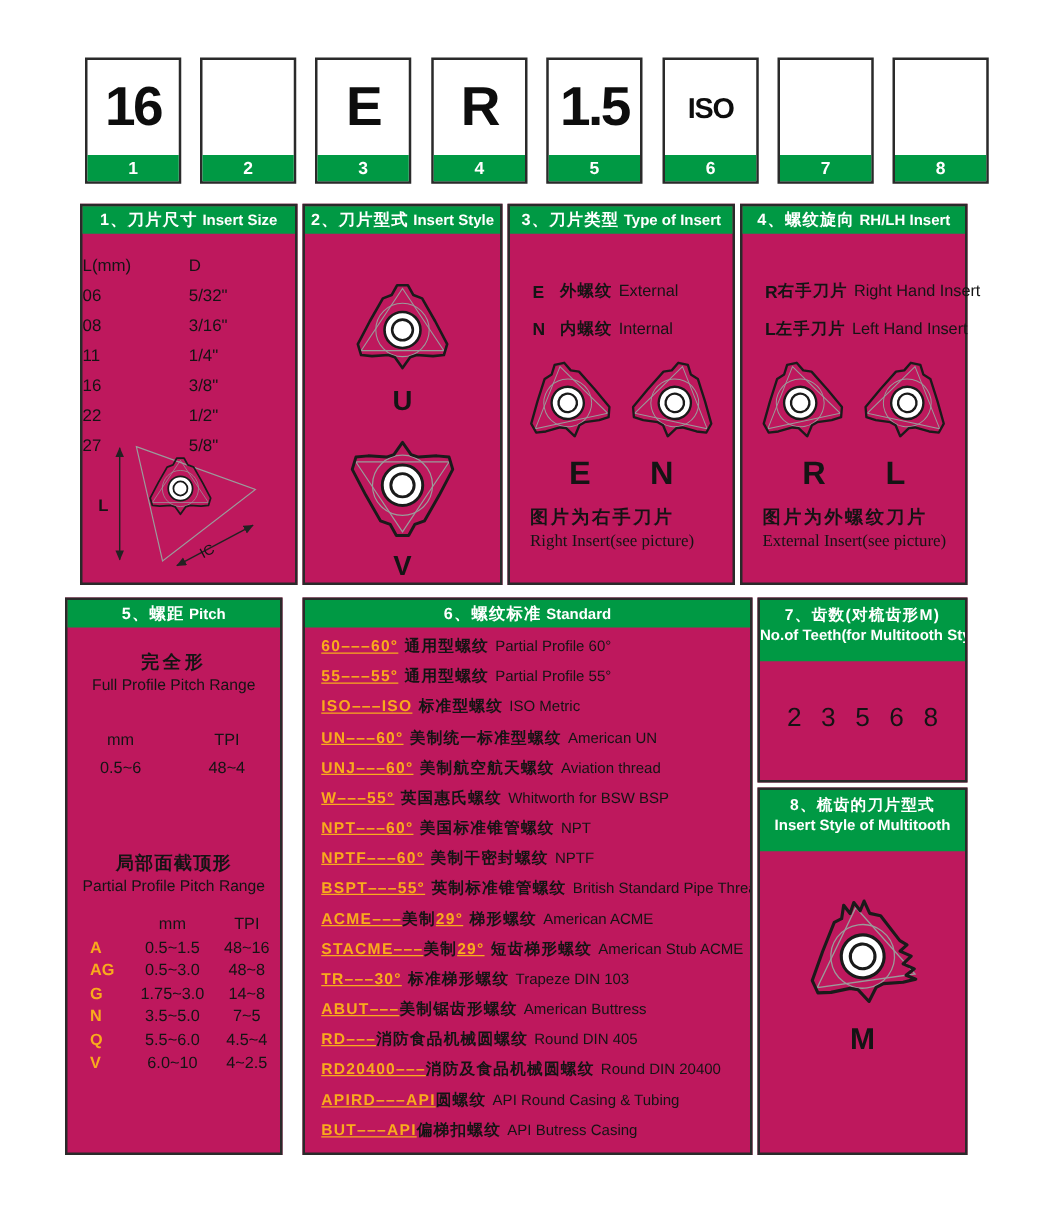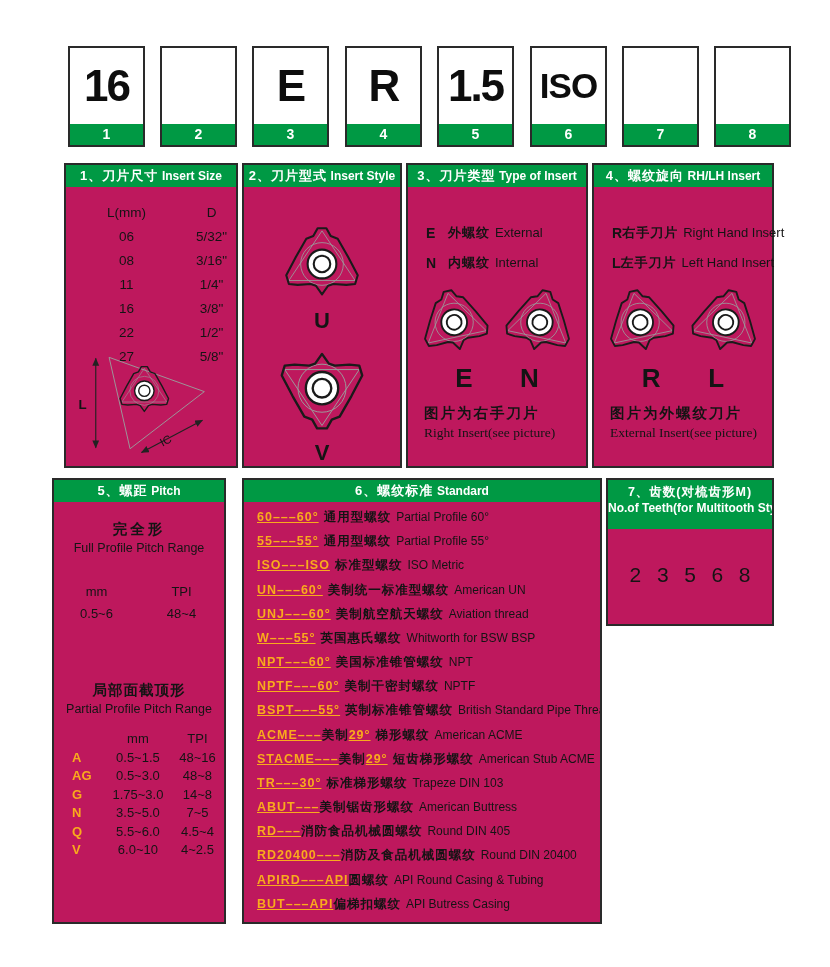--- a/index.html
+++ b/index.html
@@ -2,35 +2,35 @@
 <html><head>
 <meta charset="utf-8">
 <style>
   html,body{margin:0;padding:0;background:#fff;}
   .page{position:relative;width:830px;height:967px;background:#fff;overflow:hidden;
         font-family:"Liberation Sans","DejaVu Sans",sans-serif;color:#141414;}
   
   .cbox{position:absolute;top:46px;width:73px;height:97px;border:2px solid #2a2a2a;background:#fff;}
   .cbox-val{position:absolute;top:0;left:0;right:0;bottom:21px;display:flex;align-items:center;justify-content:center;
             font-weight:bold;font-size:44px;letter-spacing:-2px;color:#0d0d0d;}
-  .cbox-val.small{font-size:35px;letter-spacing:-1px;}
+  .cbox-val.small{font-size:23px;letter-spacing:-1px;}
   .cbox-num{position:absolute;left:0;right:0;bottom:0;height:21px;background:#009944;color:#fff;
             font-weight:bold;font-size:14px;text-align:center;line-height:21px;}
   
   .sec{position:absolute;border:2px solid #2a2a2a;background:#be185d;}
   .sec-head{background:#009944;color:#fff;text-align:center;height:22px;line-height:22px;
             font-size:13px;white-space:nowrap;overflow:hidden;}
   .sec-head .hcn{font-weight:bold;letter-spacing:1px;}
   .sec-head .hen{font-weight:bold;font-size:12px;letter-spacing:0;}
   .sec-head.two{height:46px;line-height:1.5;padding-top:3px;font-size:12.5px;}
   .sec-head.two .hen{display:block;font-size:12px;line-height:1.1;}
   
   .t1{margin-top:14px;font-size:13.5px;}
   .t1-row{display:flex;line-height:24px;}
-  .t1-row span{width:50%;text-align:center;padding-left:36px;}
+  .t1-row span{width:50%;}
   .t1-head{font-weight:normal;}
   .dim-wrap{position:absolute;left:0;right:0;bottom:6px;display:flex;justify-content:center;}
   
   .gcol{display:flex;flex-direction:column;align-items:center;}
   .glabel{font-weight:bold;font-size:22px;}
   .pair{display:flex;justify-content:space-evenly;align-items:center;}
   
   .leg{display:flex;font-size:13px;line-height:16px;margin:0 0 14px 18px;white-space:nowrap;}
   .leg .lc{font-weight:bold;width:22px;font-size:14px;}
   .leg .lcn{font-weight:bold;letter-spacing:1px;margin-right:5px;}
@@ -341,14 +341,25 @@
     <div class="sec-head two"><span class="hcn">7、齿数(对梳齿形M)</span><span class="hen">No.of Teeth(for Multitooth Style)</span></div>
     <div class="teeth-row">
       <span>2</span>
       <span>3</span>
       <span>5</span>
       <span>6</span>
       <span>8</span>
     </div>
   </div>
 
+  <div class="sec" style="left:606px;top:630px;width:164px;height:290px">
+    <div class="sec-head two"><span class="hcn">8、梳齿的刀片型式</span><span class="hen">Insert Style of Multitooth</span></div>
+    <div class="content2 gcol" style="justify-content:flex-start;padding-top:38px">
+      <svg width="104" height="92" viewBox="0 0 100 88">
+          <g transform="rotate(-8 50 46)">
+            <use href="#trigon-m"></use>
+          </g>
+        </svg>
+      <div class="glabel" style="margin-top:10px;font-size:24px">M</div>
+    </div>
+  </div>
 
 </div>
 
 </body></html>

